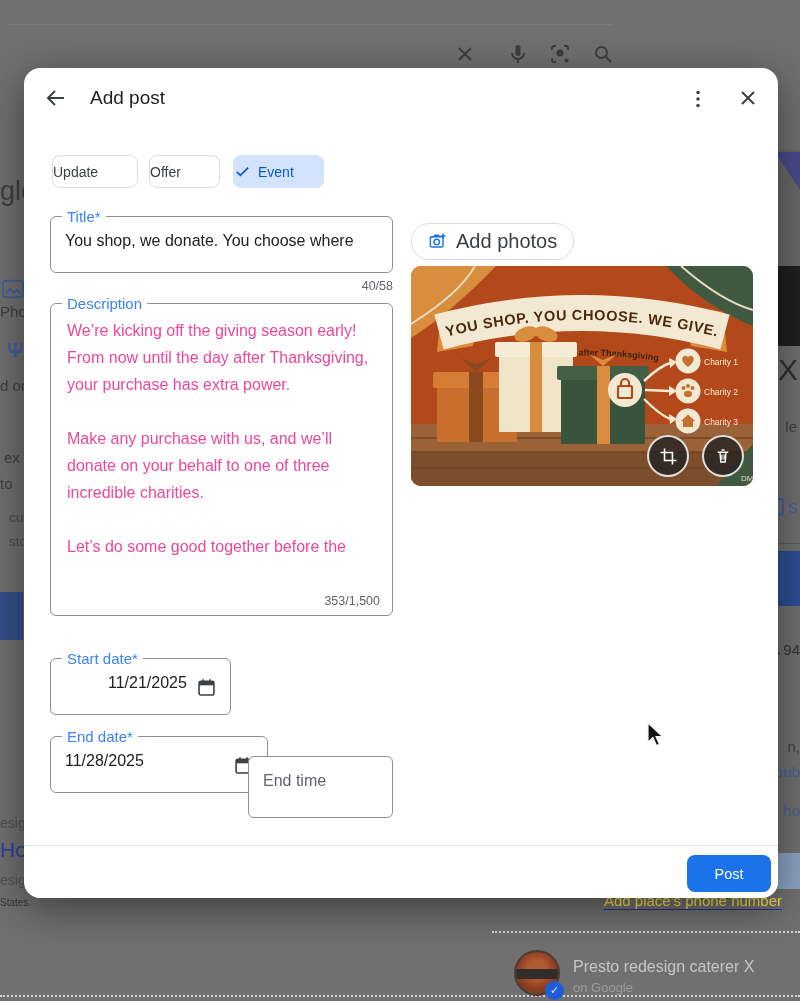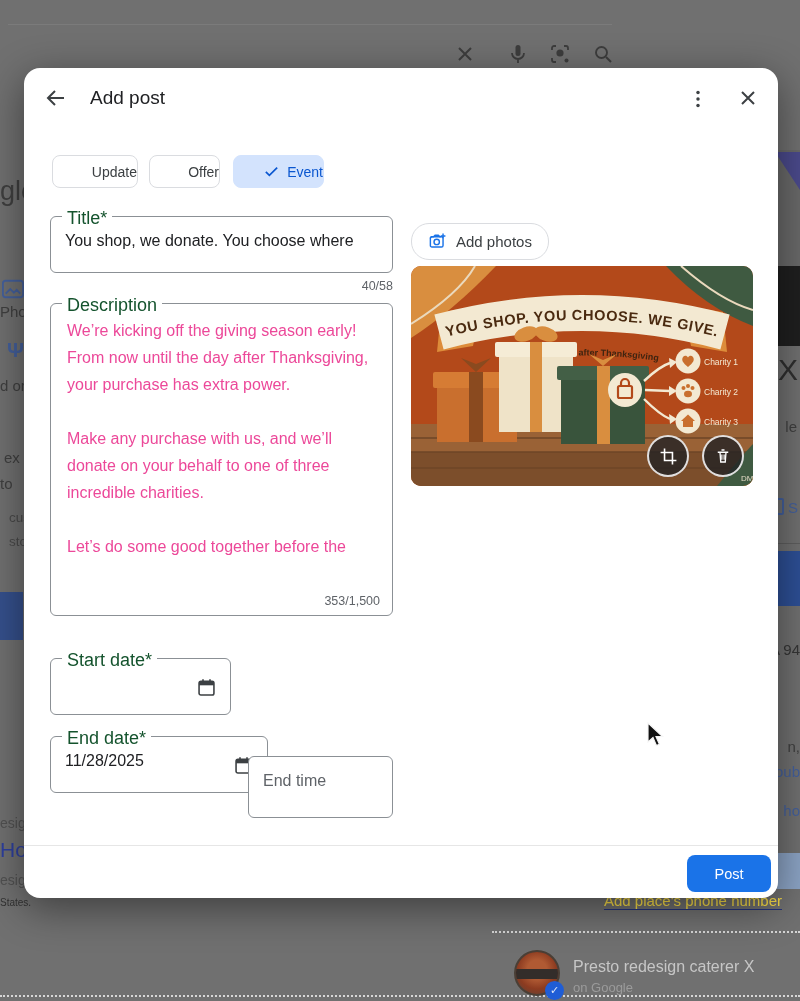--- a/index.html
+++ b/index.html
@@ -21,33 +21,33 @@
         border:2px solid #4a3f36;box-sizing:border-box;overflow:hidden;}
   .logo .band{position:absolute;left:-2px;top:17px;width:48px;height:10px;background:#332d2a;}
   .badge{position:absolute;left:545px;top:981px;width:19px;height:19px;border-radius:50%;
          background:#1f5dd6;color:#dfe7f7;font-size:11px;line-height:19px;text-align:center;}
   
   .dialog{position:absolute;left:24px;top:68px;width:754px;height:830px;background:#fff;
           border-radius:16px;z-index:10;box-shadow:0 10px 40px rgba(0,0,0,.45);}
   .d-title{position:absolute;left:66px;top:19px;font-size:19px;font-weight:500;color:#202124;}
   .icon-btn{position:absolute;width:28px;height:28px;display:flex;align-items:center;justify-content:center;color:#3c4043;cursor:pointer;}
   .chip{position:absolute;top:87px;height:33px;border:1px solid #dadce0;border-radius:8px;
-        display:inline-flex;align-items:center;justify-content:flex-end;gap:7px;
+        display:inline-flex;align-items:center;justify-content:flex-start;gap:7px;
         font-size:14px;font-weight:500;color:#3c4043;box-sizing:border-box;cursor:pointer;background:#fff;}
   .chip.sel{background:#d3e3fd;border-color:#d3e3fd;color:#0b57d0;}
   .field{position:absolute;border:1px solid #8b9095;border-radius:6px;box-sizing:border-box;background:#fff;}
   .field .lbl{position:absolute;top:-9px;left:11px;background:#fff;padding:0 5px;
-              font-size:18px;color:#14532d;text-align:center;}
+              font-size:15px;color:#3b82f6;text-align:center;}
   .field .val{padding:15px 14px;font-size:16px;color:#202124;white-space:nowrap;overflow:hidden;}
   .field .ph{color:#5f6368;}
   .counter{position:absolute;font-size:12.5px;color:#5f6368;text-align:right;}
   .desc-text{padding:13px 16px;font-size:16px;line-height:27px;color:#ec4899;white-space:pre-line;overflow:hidden;height:272px;}
   .addphotos{position:absolute;left:387px;top:155px;height:35px;padding:0 16px;border:1px solid #dadce0;
              border-radius:18px;display:inline-flex;align-items:center;gap:9px;background:#fff;
-             font-size:15px;font-weight:500;color:#3c4043;cursor:pointer;}
+             font-size:20px;font-weight:500;color:#3c4043;cursor:pointer;}
   .imgwrap{position:absolute;left:387px;top:198px;width:342px;height:220px;border-radius:10px;overflow:hidden;}
   .img-btn{position:absolute;width:42px;height:42px;border-radius:50%;background:rgba(32,33,36,.78);
            border:2px solid rgba(255,255,255,.85);box-sizing:border-box;display:flex;
            align-items:center;justify-content:center;color:#fff;cursor:pointer;}
   .divider{position:absolute;left:0;top:777px;width:754px;height:1px;background:#e6e6e6;}
   .post{position:absolute;left:663px;top:787px;width:84px;height:37px;background:#1a73e8;border-radius:8px;
         color:#fff;font-size:14.5px;font-weight:500;display:flex;align-items:center;justify-content:center;cursor:pointer;}
   .cursor{position:absolute;left:646px;top:722px;z-index:20;}
   svg{display:block;}
 </style>
@@ -282,20 +282,21 @@
   </div>
   <div class="img-btn" style="left:678px;top:367px;">
     <svg viewBox="0 0 24 24" width="18" height="18">
       <path d="M5 7h14M10 4h4M8 7l1 13h6l1-13" stroke="#fff" stroke-width="1.8" fill="none"></path>
       <path d="M10.5 10v7M13.5 10v7" stroke="#fff" stroke-width="1.6"></path>
     </svg>
   </div>
 
   <div class="field" style="left:26px;top:590px;width:181px;height:57px;padding-left:43px;">
     <div class="lbl">Start date*</div>
+    <div class="val">11/21/2025</div>
     <div class="abs" style="right:13px;top:18px;">
       <svg viewBox="0 0 24 24" width="21" height="21">
           <rect x="3.5" y="5" width="17" height="15.5" rx="2" stroke="#3c4043" stroke-width="1.8" fill="none"></rect>
           <rect x="3.5" y="5" width="17" height="4.5" fill="#3c4043"></rect>
           <path d="M8 2.5v4M16 2.5v4" stroke="#3c4043" stroke-width="1.8"></path>
         </svg>
     </div>
   </div>
 
   <div class="field" style="left:26px;top:668px;width:218px;height:57px;">

